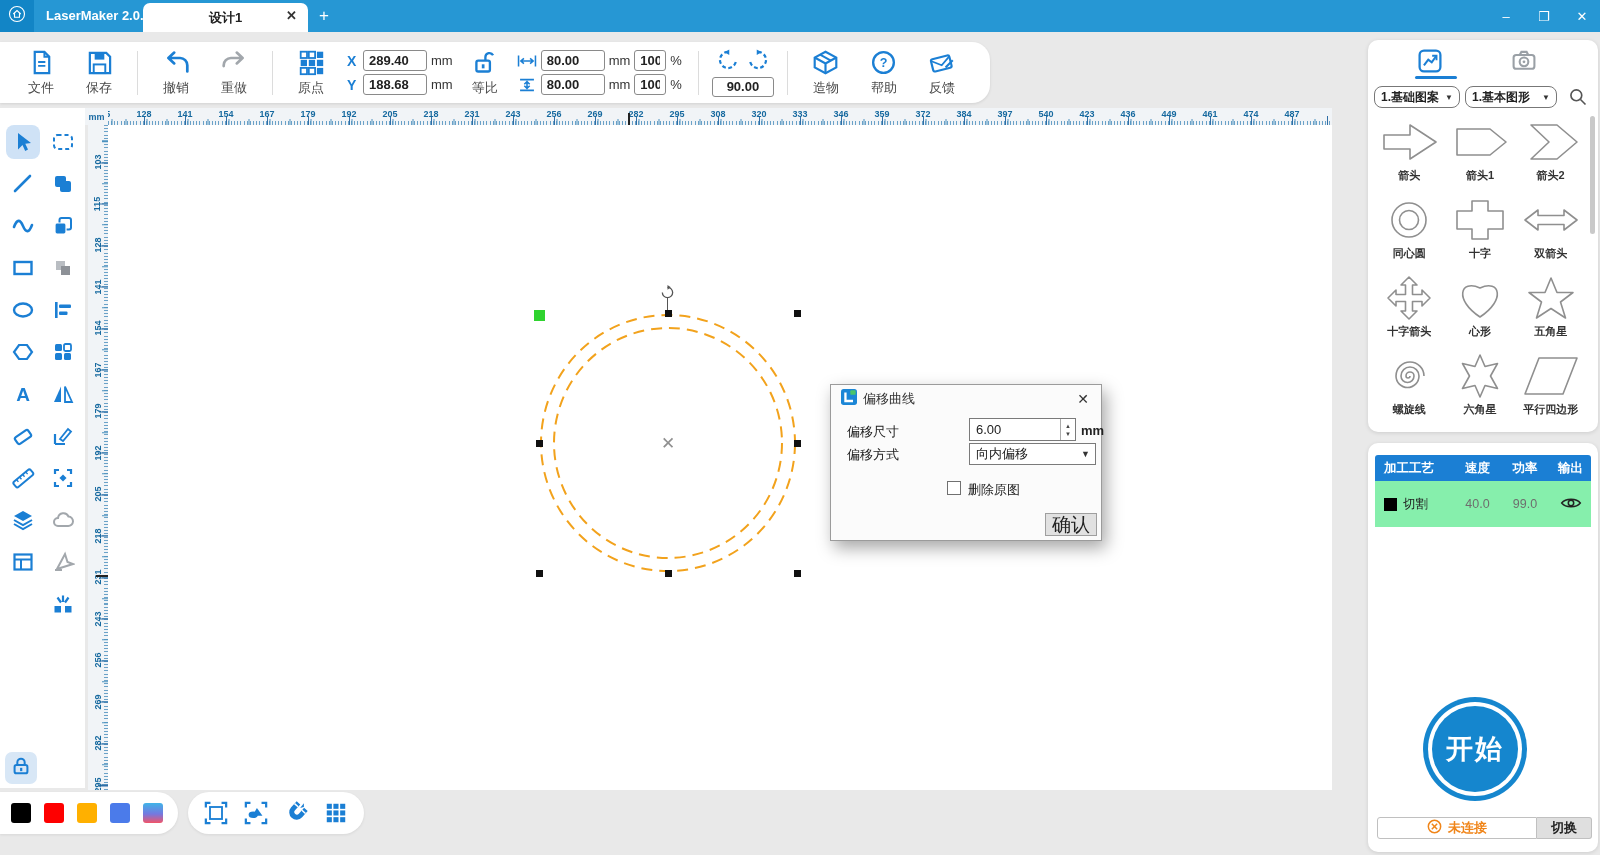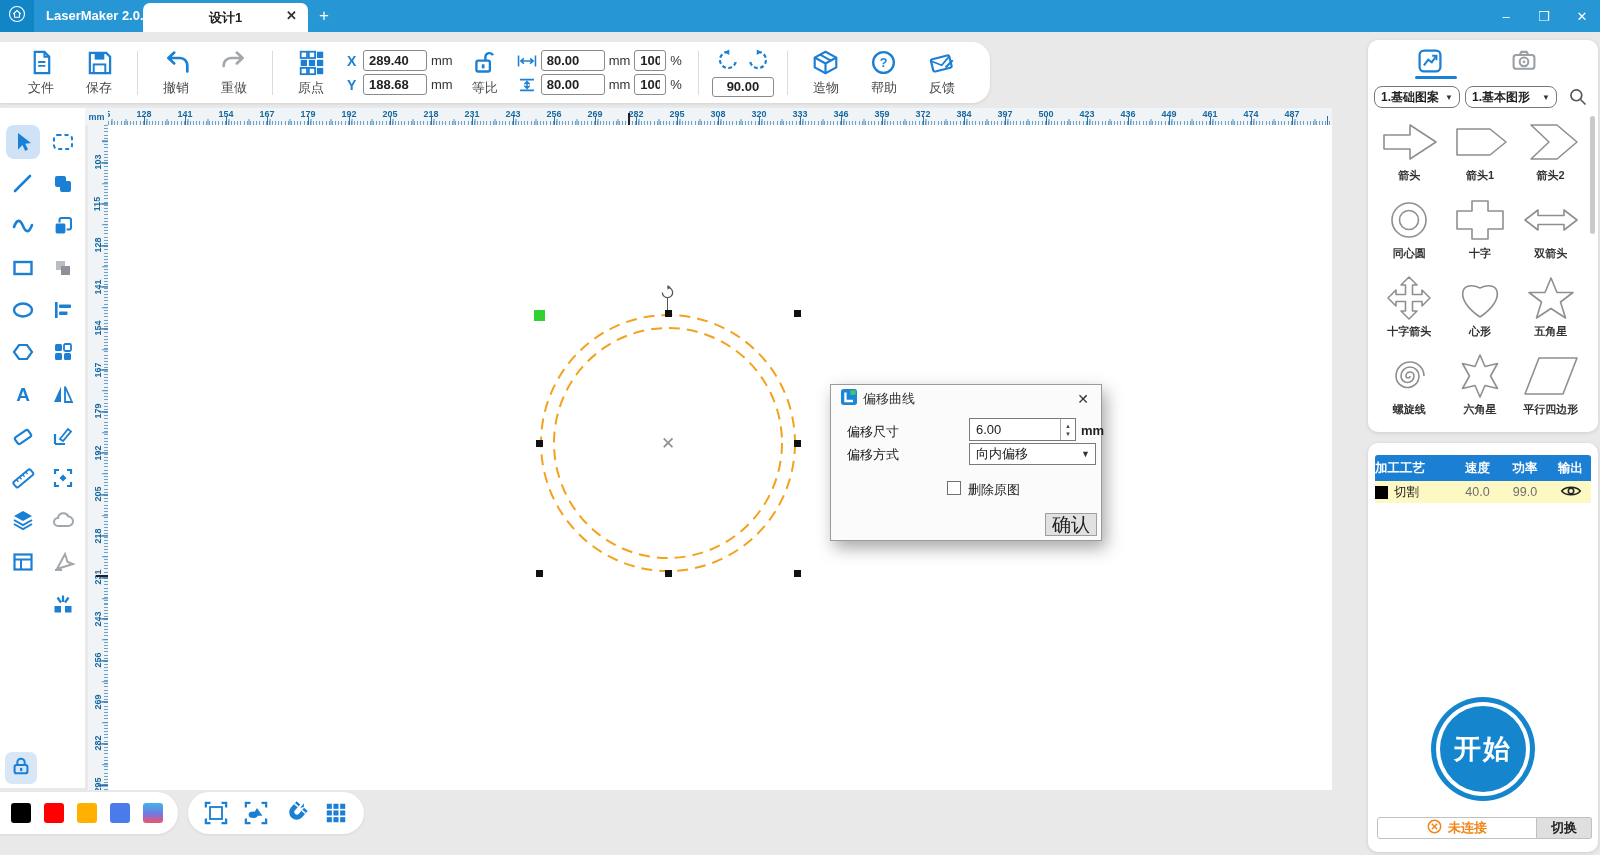--- a/index.html
+++ b/index.html
@@ -101,27 +101,27 @@
   .sgrid{position:absolute;left:6px;top:74px;width:212px;display:grid;grid-template-columns:repeat(3,1fr);}
   .scell{height:78px;display:flex;flex-direction:column;align-items:center;justify-content:flex-start;cursor:pointer;}
   .scell svg{width:62px;height:48px;display:block;margin-top:4px;}
   .scell .slbl{font-size:11px;font-weight:bold;color:#333;margin-top:2px;white-space:nowrap;}
   .sbar{position:absolute;right:3px;top:76px;width:5px;height:118px;background:#c9c9c9;border-radius:3px;cursor:pointer;}
 
   .proccard{position:absolute;left:1368px;top:443px;width:230px;height:409px;background:#fff;border-radius:10px;box-shadow:0 1px 4px rgba(0,0,0,.12);}
   .ptable{position:absolute;left:7px;top:12px;width:216px;font-size:12.5px;}
   .prow{display:grid;grid-template-columns:80px 45px 50px 41px;align-items:center;}
   .prow.head{height:26px;background:#1b7fd4;color:#fff;font-weight:bold;border-radius:3px 3px 0 0;}
-  .prow.body{height:22px;background:#fef9c3;color:#222;}
+  .prow.body{height:46px;background:#86efac;color:#222;}
   .pc{text-align:center;}
-  .pc.first{text-align:left;display:flex;align-items:center;gap:6px;}
+  .pc.first{text-align:left;padding-left:9px;display:flex;align-items:center;gap:6px;}
   .prow.body .num{color:#6e6e6e;}
   .psw{width:13px;height:13px;display:inline-block;}
   .peye{width:22px;height:16px;display:inline-block;cursor:pointer;margin:0 auto;}
-  .startbtn{position:absolute;left:63px;top:254px;width:104px;height:104px;border-radius:50%;background:#1586ce;cursor:pointer;}
+  .startbtn{position:absolute;left:55px;top:254px;width:104px;height:104px;border-radius:50%;background:#1586ce;cursor:pointer;}
   .startbtn .gap{position:absolute;inset:5px;border-radius:50%;background:#fff;}
   .startbtn .core{position:absolute;inset:9px;border-radius:50%;background:#1586ce;display:flex;align-items:center;justify-content:center;color:#fff;font-size:27px;font-weight:bold;letter-spacing:2px;}
   .connrow{position:absolute;left:9px;top:374px;width:215px;height:22px;display:flex;}
   .connstat{flex:1;background:#fff;border:1px solid #c0c0c0;border-radius:3px 0 0 3px;display:flex;align-items:center;justify-content:center;gap:6px;color:#f08519;font-size:13px;font-weight:bold;cursor:pointer;}
   .connswitch{width:55px;background:#dfdfdf;border:1px solid #c0c0c0;border-left:none;border-radius:0 3px 3px 0;display:flex;align-items:center;justify-content:center;font-size:13px;font-weight:bold;color:#222;cursor:pointer;}
 </style>
 </head>
 <body>
 
 <div id="app">
@@ -515,21 +515,21 @@
         <span class="hlbl" style="left: 528px;">282</span>
         <span class="hlbl" style="left: 569px;">295</span>
         <span class="hlbl" style="left: 610px;">308</span>
         <span class="hlbl" style="left: 651px;">320</span>
         <span class="hlbl" style="left: 692px;">333</span>
         <span class="hlbl" style="left: 733px;">346</span>
         <span class="hlbl" style="left: 774px;">359</span>
         <span class="hlbl" style="left: 815px;">372</span>
         <span class="hlbl" style="left: 856px;">384</span>
         <span class="hlbl" style="left: 897px;">397</span>
-        <span class="hlbl" style="left: 938px;">500</span>
+        <span class="hlbl" style="left: 938px;">540</span>
         <span class="hlbl" style="left: 979px;">423</span>
         <span class="hlbl" style="left: 1020px;">436</span>
         <span class="hlbl" style="left: 1061px;">449</span>
         <span class="hlbl" style="left: 1102px;">461</span>
         <span class="hlbl" style="left: 1143px;">474</span>
         <span class="hlbl" style="left: 1184px;">487</span>
       </div>
     <div class="hmarker" style="left:520px;"></div>
   </div>
   <div class="vruler">

